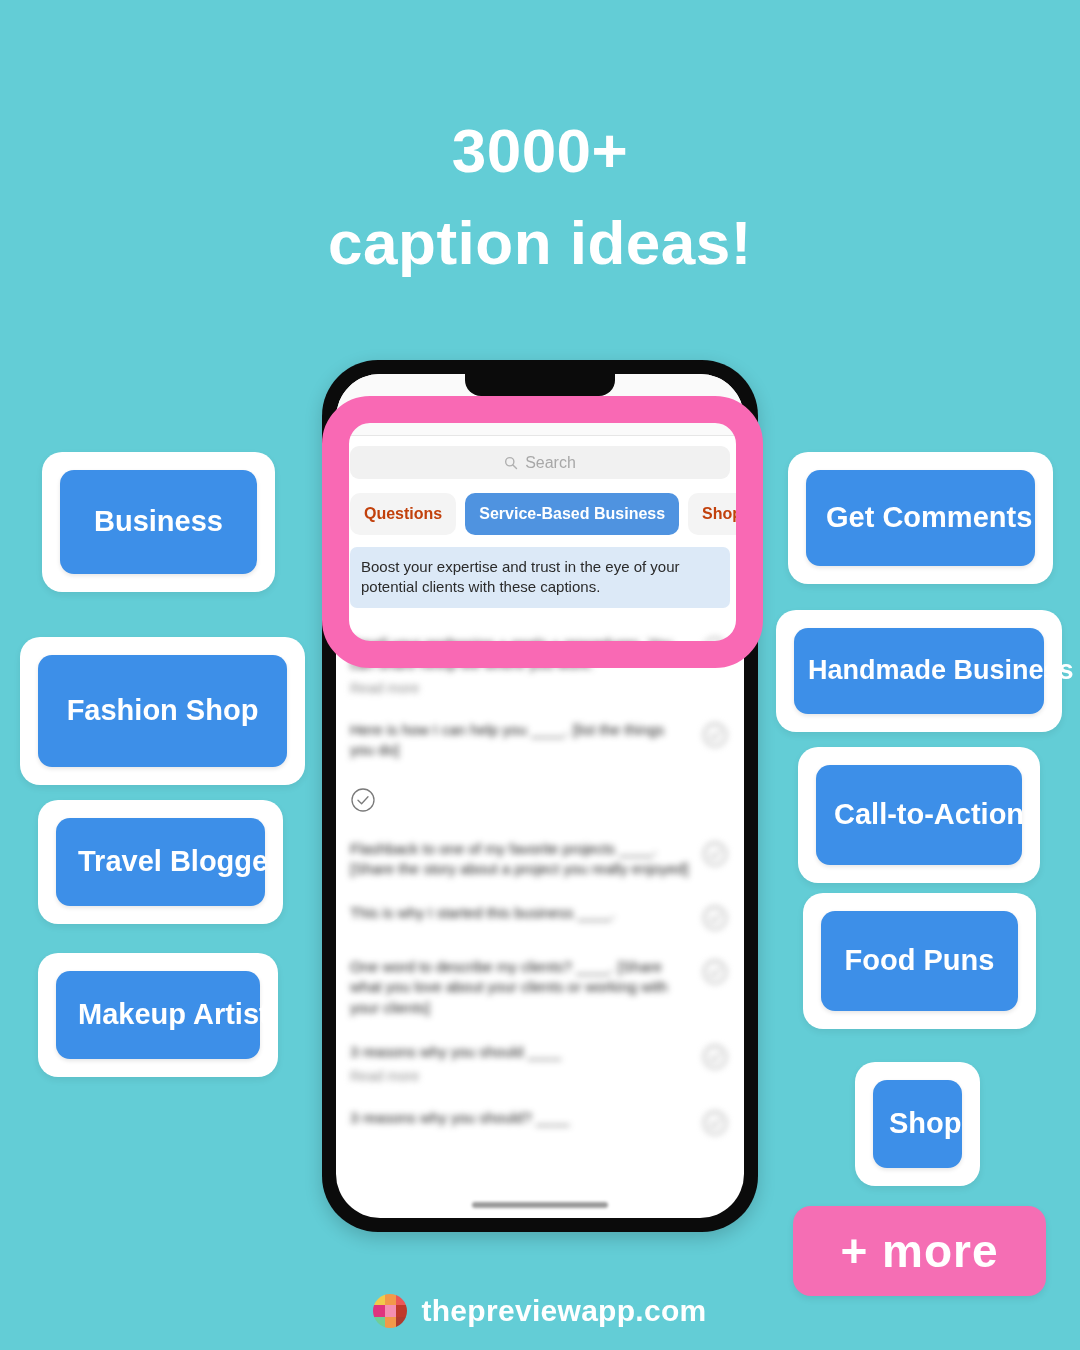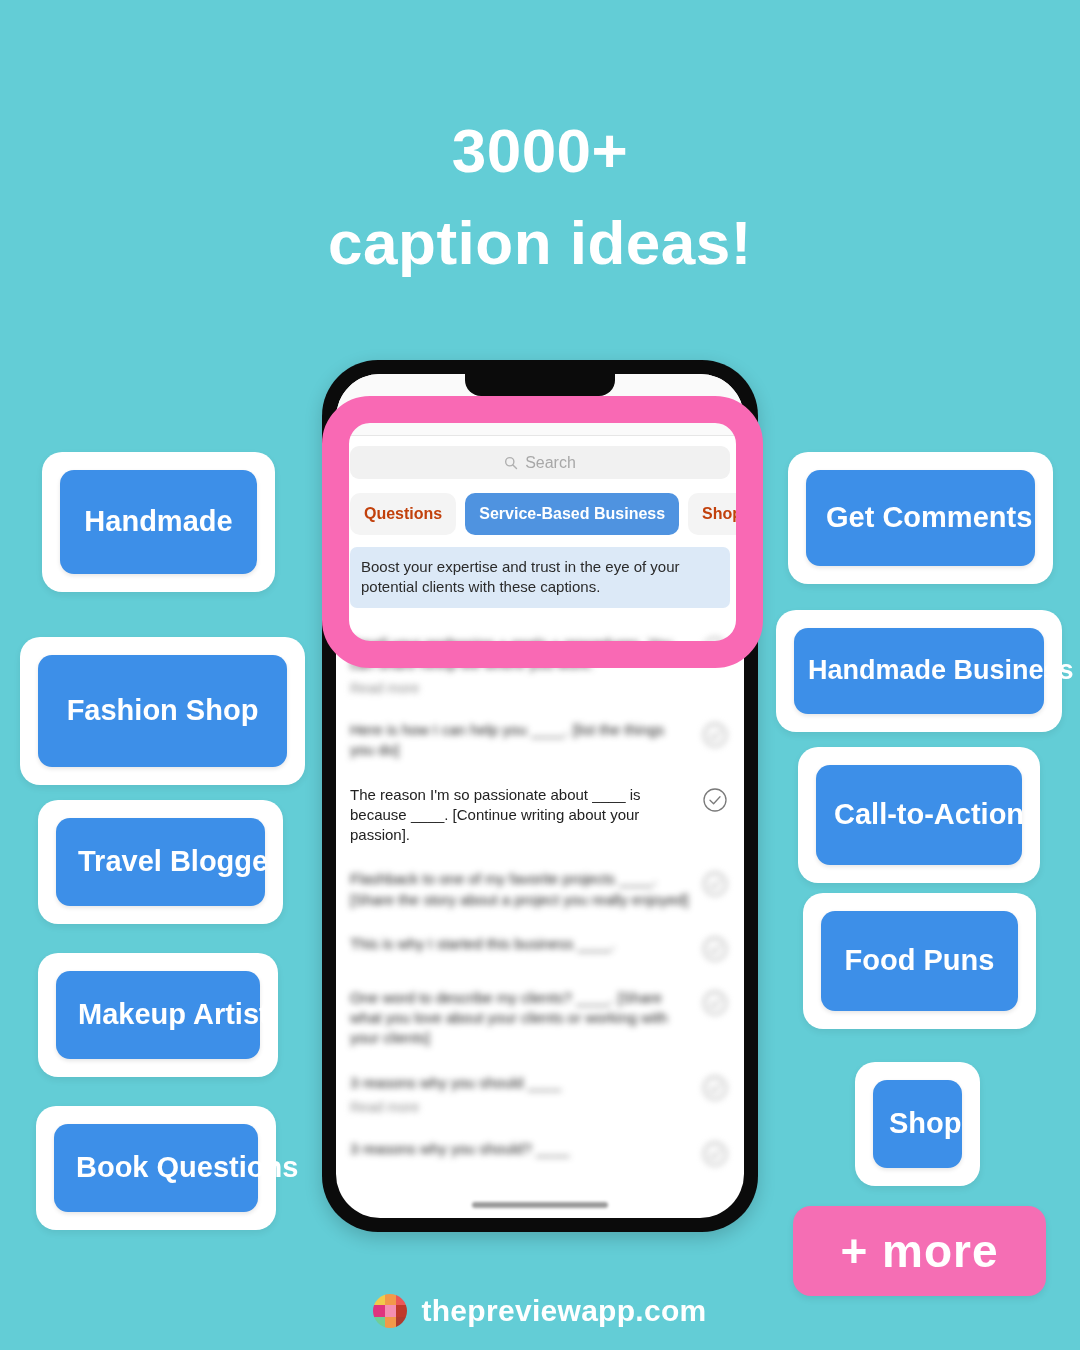--- a/index.html
+++ b/index.html
@@ -204,33 +204,30 @@
 <body>
 
 <div class="stage">
 
   <div class="headline">
     <div class="l1">3000+</div>
     <div class="l2">caption ideas!</div>
   </div>
 
   <div class="card" id="c-personal">
-    <div class="pill">Handmade</div>
+    <div class="pill">Business</div>
   </div>
   <div class="card" id="c-fashion">
     <div class="pill">Fashion Shop</div>
   </div>
   <div class="card" id="c-travel">
     <div class="pill">Travel Blogger</div>
   </div>
   <div class="card" id="c-makeup">
     <div class="pill">Makeup Artist</div>
-  </div>
-  <div class="card" id="c-book">
-    <div class="pill">Book Questions</div>
   </div>
 
   <div class="card" id="c-comments">
     <div class="pill">Get Comments</div>
   </div>
   <div class="card" id="c-handmade">
     <div class="pill">Handmade Business</div>
   </div>
   <div class="card" id="c-cta">
     <div class="pill">Call-to-Action</div>
@@ -289,21 +286,20 @@
 
         <div class="cap-row blurred-strong">
           <div class="cap-text">Here is how I can help you ____. [list the things you do]</div>
           <svg class="check" viewBox="0 0 26 26">
             <circle cx="13" cy="13" r="11" fill="none" stroke="#9B9B9B" stroke-width="1.3"></circle>
             <polyline points="8,13.3 11.6,16.8 18,9.8" fill="none" stroke="#9B9B9B" stroke-width="1.3" stroke-linecap="round" stroke-linejoin="round"></polyline>
           </svg>
         </div>
 
         <div class="cap-row">
-          <div class="cap-text">The reason I'm so passionate about ____ is because ____. [Continue writing about your passion].</div>
           <svg class="check" viewBox="0 0 26 26">
             <circle cx="13" cy="13" r="11" fill="none" stroke="#7A7A7A" stroke-width="1.3"></circle>
             <polyline points="8,13.3 11.6,16.8 18,9.8" fill="none" stroke="#7A7A7A" stroke-width="1.3" stroke-linecap="round" stroke-linejoin="round"></polyline>
           </svg>
         </div>
 
         <div class="cap-row blurred-strong">
           <div class="cap-text">Flashback to one of my favorite projects ____. [Share the story about a project you really enjoyed]</div>
           <svg class="check" viewBox="0 0 26 26">
             <circle cx="13" cy="13" r="11" fill="none" stroke="#9B9B9B" stroke-width="1.3"></circle>

